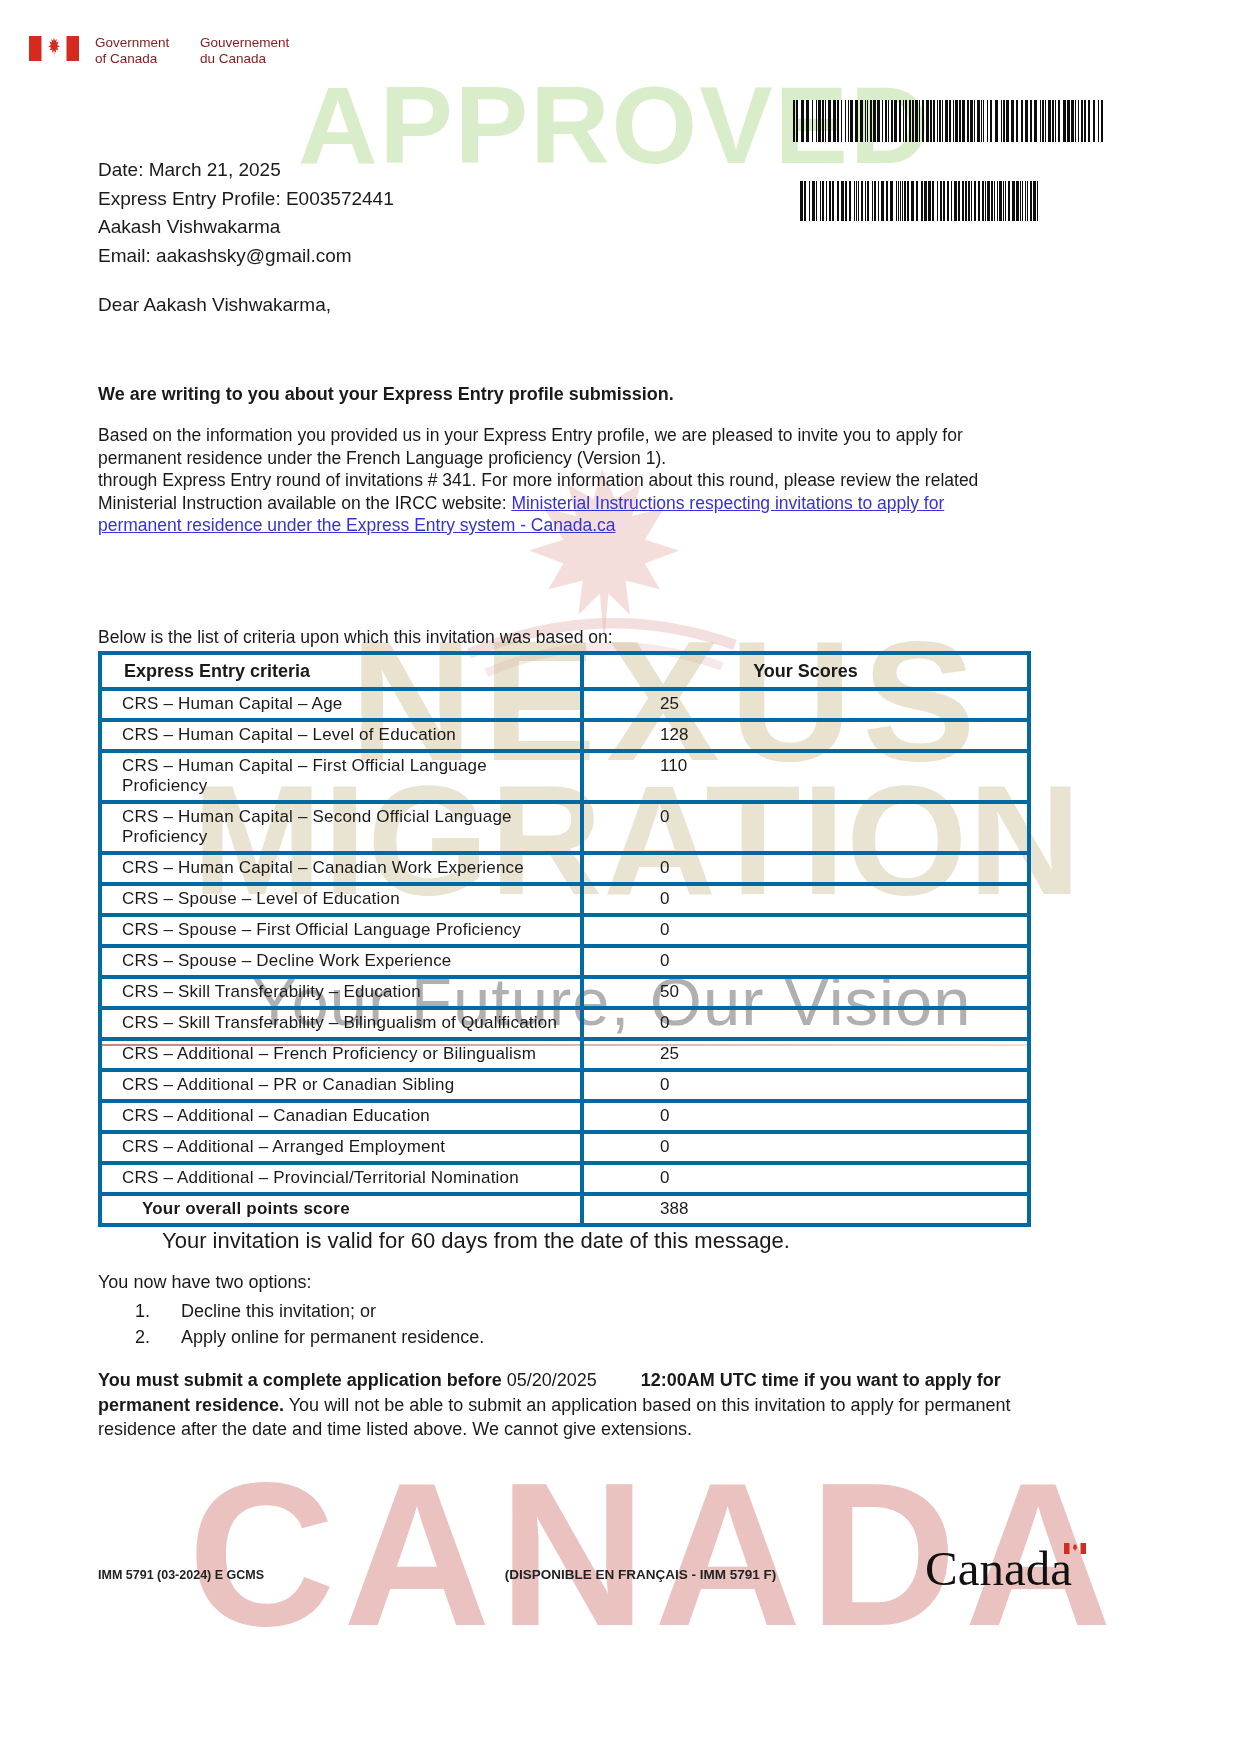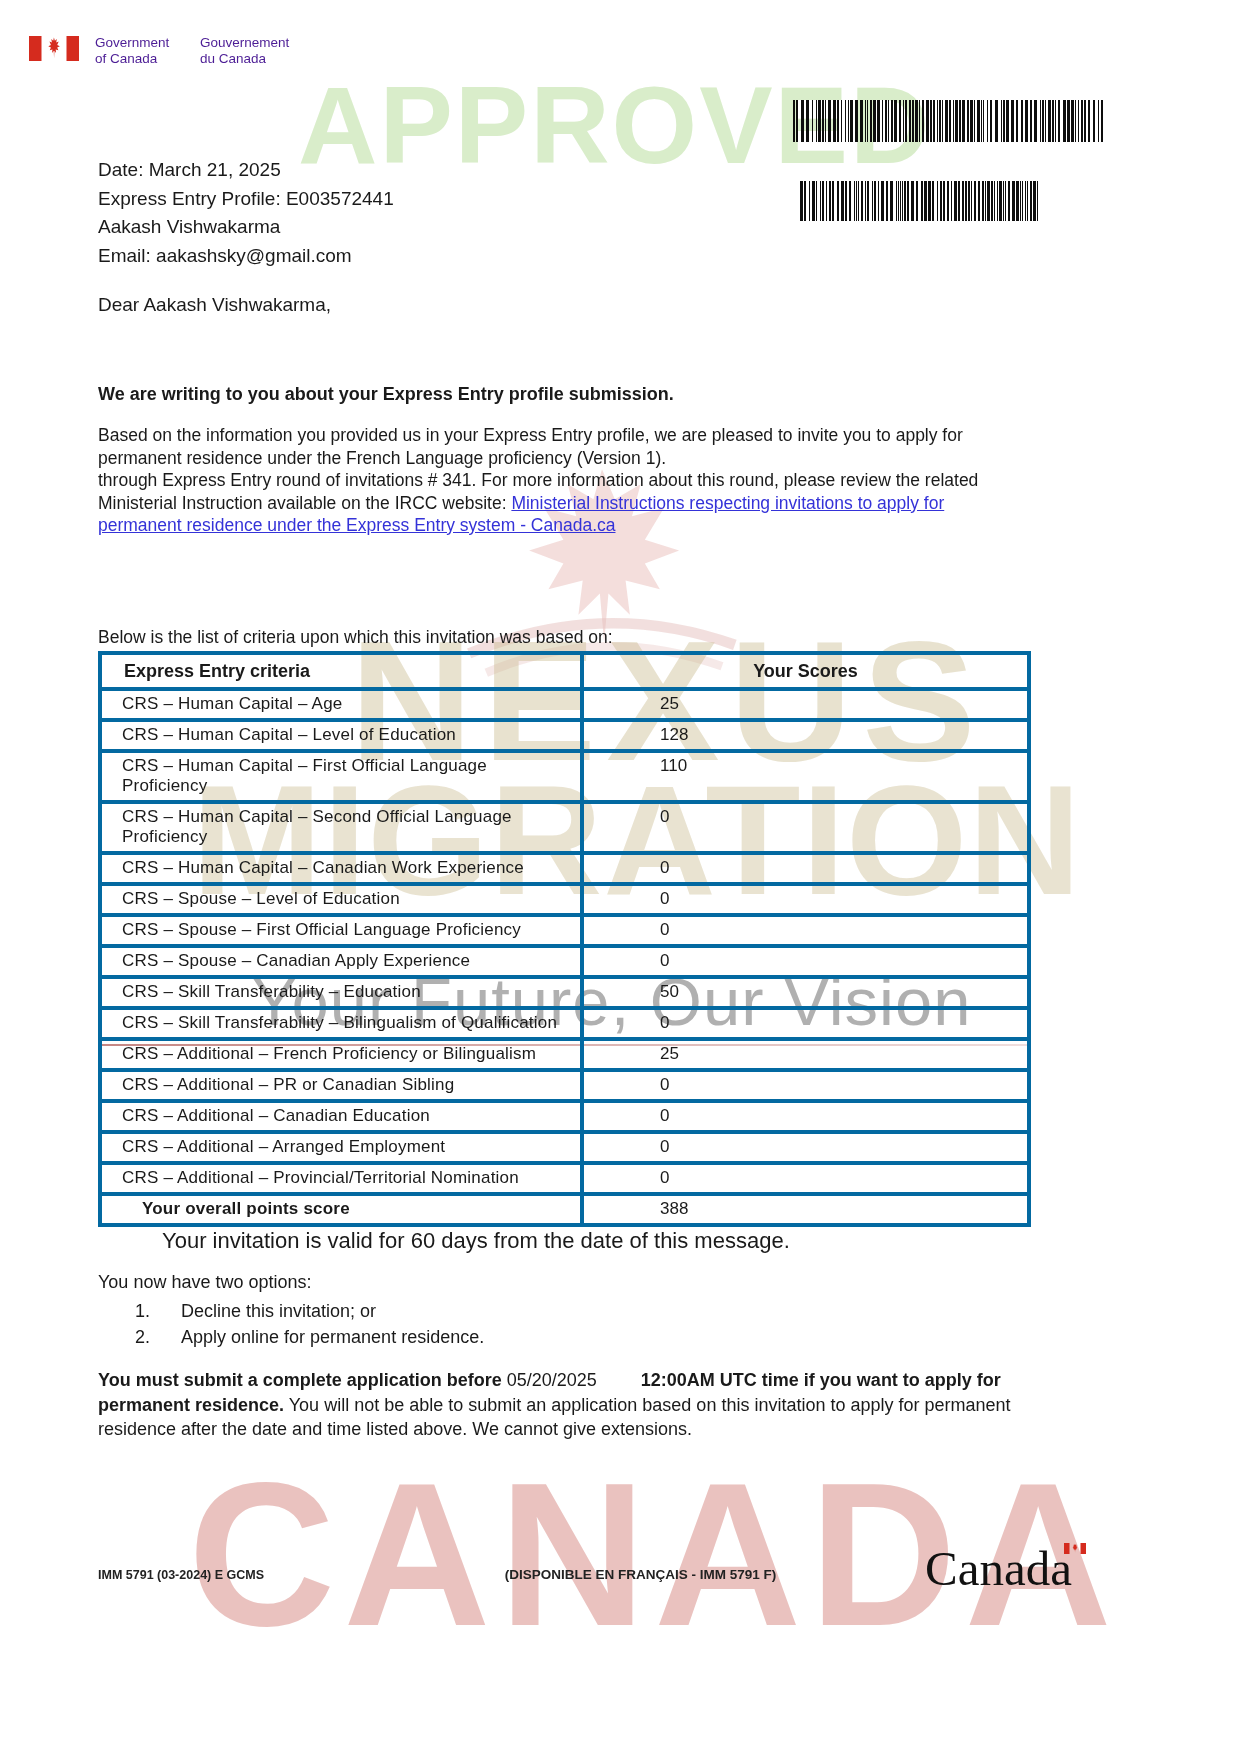--- a/index.html
+++ b/index.html
@@ -17,21 +17,21 @@
   .wm-nexus    { left:350px; top:616px; font-size:170px; font-weight:bold; color:rgba(201,186,140,0.42); letter-spacing:10px; }
   .wm-migration{ left:192px; top:762px; font-size:156px; font-weight:bold; color:rgba(201,186,140,0.40); letter-spacing:1px; }
   .wm-slogan   { left:252px; top:968px; font-size:67px; font-weight:normal; color:rgba(150,150,150,0.75); letter-spacing:1px; }
   .wm-canada   { left:188px; top:1452px; font-size:204px; font-weight:bold; color:rgba(198,85,78,0.36); letter-spacing:8px; }
   .wm-leaf     { left:452px; top:462px; opacity:0.30; }
   .wm-redline  { left:100px; top:1044px; width:928px; height:2px;
                  background:linear-gradient(to right, rgba(150,35,30,0.55), rgba(150,35,30,0.15)); }
 
   
   .sig-flag { left:29px; top:36px; width:50px; height:25px; }
-  .sig-text { top:35px; font-size:13.5px; line-height:16px; color:#4c1d95; white-space:pre-line; }
+  .sig-text { top:35px; font-size:13.5px; line-height:16px; color:#7f1d1d; white-space:pre-line; }
   .sig-en { left:95px; }
   .sig-fr { left:200px; }
 
   
   .barcode { position:absolute; z-index:3; display:flex; align-items:stretch; overflow:hidden; }
   .barcode .bar { background:#0d0d0d; height:100%; flex:0 0 auto; }
   .bc-top    { left:793px; top:100px; width:312px; height:42px; }
   .bc-bottom { left:800px; top:181px; width:270px; height:40px; }
 
   
@@ -317,21 +317,21 @@
       <td class="c1">CRS – Spouse – Level of Education</td>
       <td class="c2">0</td>
     </tr>
 
     <tr>
       <td class="c1">CRS – Spouse – First Official Language Proficiency</td>
       <td class="c2">0</td>
     </tr>
 
     <tr>
-      <td class="c1">CRS – Spouse – Canadian Apply Experience</td>
+      <td class="c1">CRS – Spouse – Decline Work Experience</td>
       <td class="c2">0</td>
     </tr>
 
     <tr>
       <td class="c1">CRS – Skill Transferability – Education</td>
       <td class="c2">50</td>
     </tr>
 
 
     <tr>

